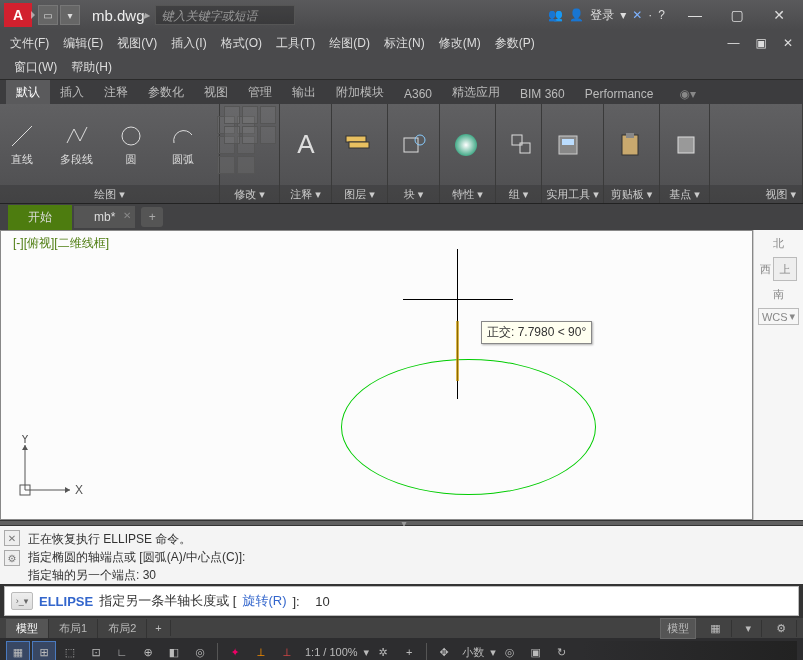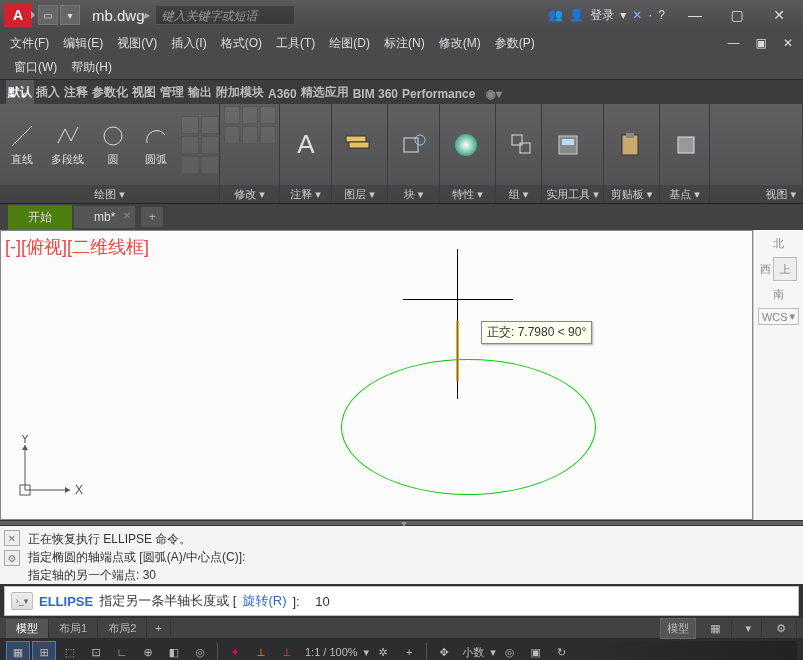--- a/index.html
+++ b/index.html
@@ -20,47 +20,47 @@
 
 
 .menubar { height: 26px; background: #4a4a4c; display: flex; align-items: center; padding: 0 4px; gap: 2px; }
 .menubar span { padding: 3px 6px; color: #ddd; }
 .menubar2 { height: 24px; background: #4a4a4c; display:flex; align-items:center; padding:0 8px; gap:2px; border-bottom:1px solid #2a2a2a;}
 .menubar2 span { padding:3px 6px; color:#ddd; }
 .menuctl { margin-left:auto; display:flex; gap:4px; color:#aaa; }
 
 
 .ribtabs { height: 24px; background: #3c3c3e; display:flex; align-items:flex-end; padding:0 6px; gap:0; }
-.ribtabs span { padding:4px 2px 3px; color:#bbb; font-size:12px;font-weight:bold; }
+.ribtabs span { padding:4px 10px 3px; color:#bbb; font-size:12px; }
 .ribtabs span.act { background:#5a5a5c; color:#fff; }
 .ribtabs .endicon { margin-left:6px; color:#888; }
 
 
 .ribbon { height: 100px; background: linear-gradient(#606062,#4e4e50); display:flex; border-bottom:1px solid #222; }
 .panel { border-right:1px solid #3a3a3a; display:flex; flex-direction:column; }
-.panel-body { flex:1; display:flex; align-items:center; padding:2px 4px; gap:7px; }
+.panel-body { flex:1; display:flex; align-items:center; padding:2px 4px; gap:16px; }
 .panel-label { height:18px; text-align:center; font-size:11px; color:#ccc; background:rgba(0,0,0,.15); display:flex; align-items:center; justify-content:center; gap:3px;}
 .tool { display:flex; flex-direction:column; align-items:center; gap:2px; padding:2px 4px; }
 .tool .ic { width:28px; height:28px; color:#e8e8e8; display:flex; align-items:center; justify-content:center; }
 .tool .lb { font-size:11px; color:#ddd; white-space:nowrap; }
 .smallgrid { display:grid; grid-template-columns:repeat(2,18px); grid-auto-rows:18px; gap:2px; }
 .smallgrid div { background:rgba(255,255,255,.06); border:1px solid #555; }
 .bigic { width:36px; height:36px; display:flex; align-items:center; justify-content:center; }
 
 
 .filetabs { height:26px; background:#424244; display:flex; align-items:center; padding:0 8px; }
 .ftab { padding:4px 20px; background:#4d7c0f; color:#ddd; margin-right:2px; position:relative; }
 .ftab.act { background:#555; }
 .ftab .x { position:absolute; right:4px; top:4px; color:#888; font-size:10px; }
 .addtab { width:22px; height:20px; background:#555; border-radius:3px; display:flex; align-items:center; justify-content:center; color:#aaa; margin-left:4px; }
 
 
 .drawwrap { display:flex; height:290px; }
 .drawing { flex:1; background:#fcfcfc; position:relative; border:1px solid #888; }
-.viewlabel { position:absolute; left:4px; top:4px; color:#ef4444; font-size:18px; }
+.viewlabel { position:absolute; left:12px; top:4px; color:#4d7c0f; font-size:12px; }
 .ellipse { position:absolute; left:340px; top:300px; width:250px; height:136px; border:1px solid #00cc00; border-radius:50%; transform:translate(-50%,-50%); top:130px; left:462px; width:250px; height:136px; }
 
 .ellipse { left:340px; top:128px; transform:none; width:255px; height:136px; }
 .crosshair-v { position:absolute; left:456px; top:18px; width:1px; height:150px; background:#000; }
 .crosshair-h { position:absolute; left:402px; top:68px; width:110px; height:1px; background:#000; }
 .axis-tick { position:absolute; left:455px; top:90px; width:3px; height:60px; background:rgba(200,150,0,.7); }
 .tooltip { position:absolute; left:480px; top:90px; background:#fffff0; border:1px solid #888; padding:2px 5px; color:#333; font-size:12px; box-shadow:1px 1px 2px rgba(0,0,0,.3); }
 .ucs { position:absolute; left:14px; bottom:14px; }
 .ucs line { stroke:#555; stroke-width:1; }
 .ucs text { fill:#555; font-size:12px; }

